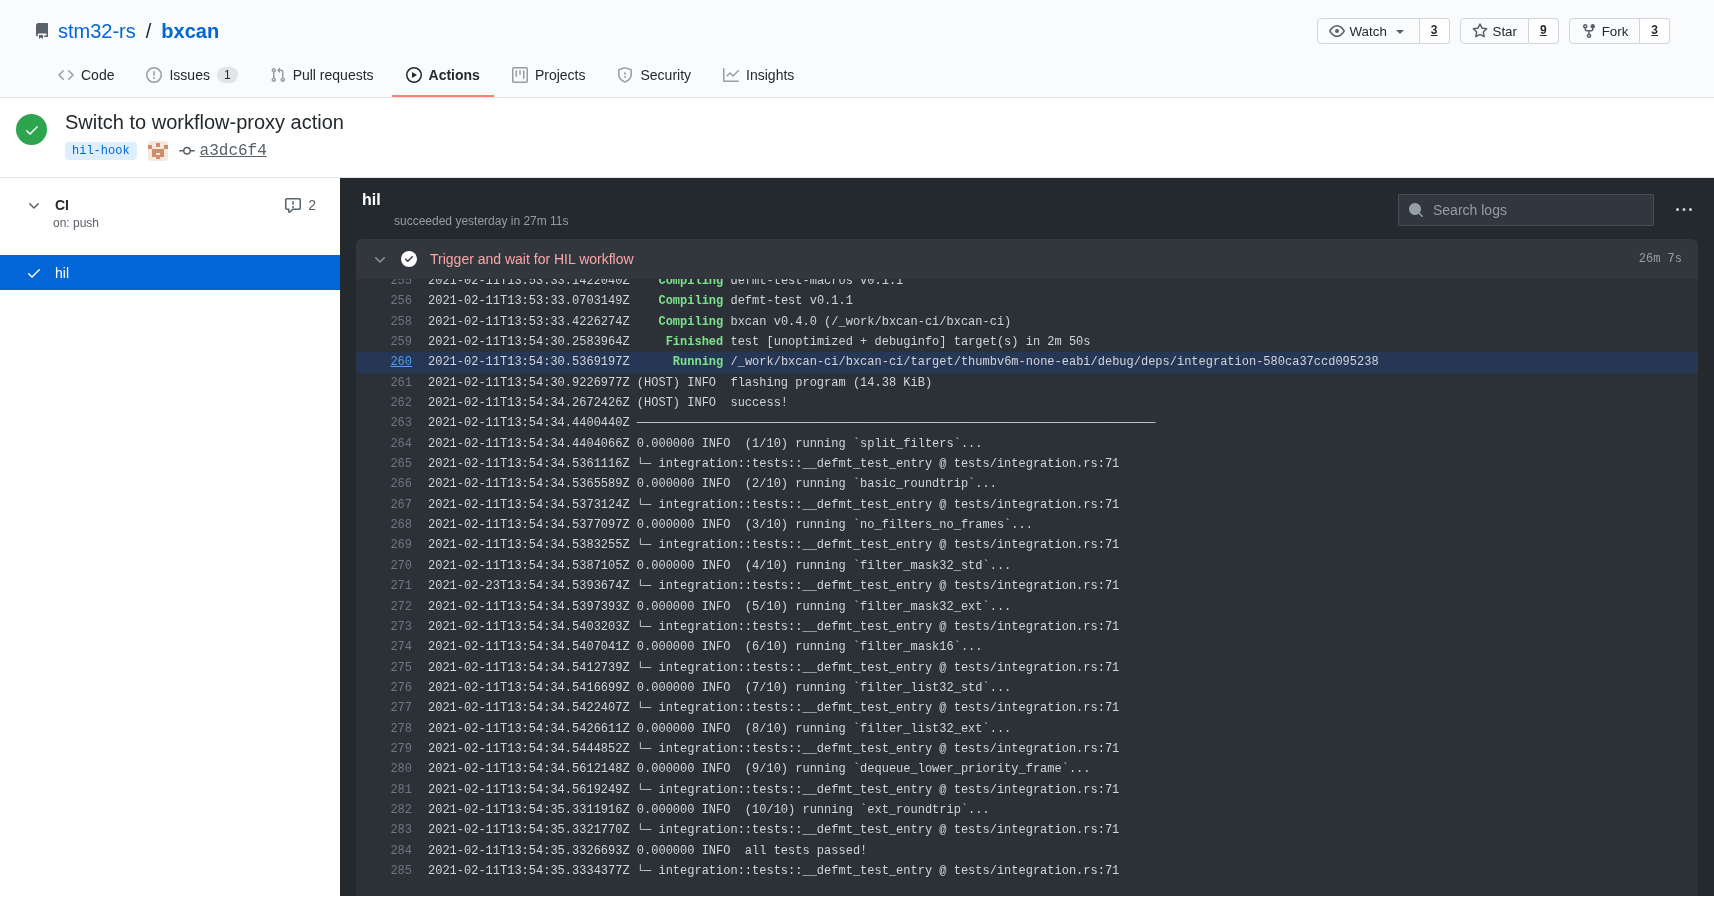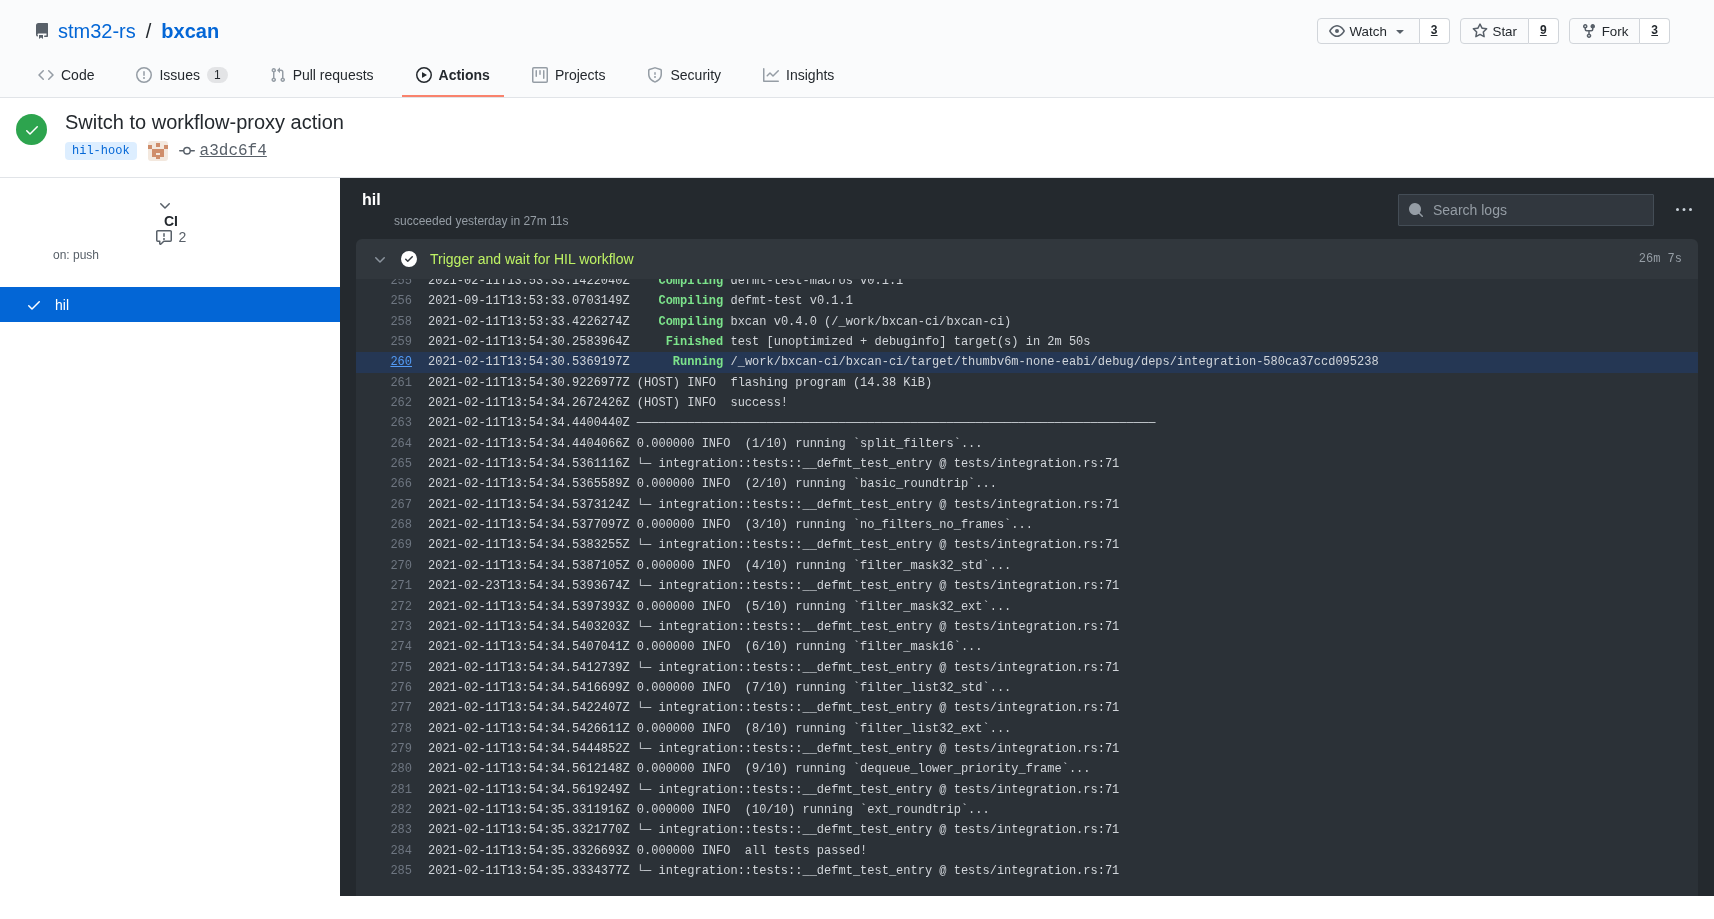--- a/index.html
+++ b/index.html
@@ -15,21 +15,21 @@
   .repo-link { color:#0366d6; text-decoration:none; }
   .repo-link.name { font-weight:600; }
   .repo-sep { color:#24292e; margin:0 2px; }
   .social { display:flex; gap:10px; }
   .btn-group { display:flex; font-size:12px; font-weight:600; }
   .btn { display:flex; align-items:center; gap:5px; padding:4px 11px; background:#fafbfc; border:1px solid #d1d5da; border-radius:4px 0 0 4px; color:#24292e; cursor:pointer; }
   .btn .octicon { color:#586069; }
   .social-count { padding:4px 11px; background:#fff; border:1px solid #d1d5da; border-left:0; border-radius:0 4px 4px 0; color:#24292e; }
 
   
-  .tabs { display:flex; padding-left:24px; gap:14px; }
+  .tabs { display:flex; padding-left:44px; gap:4px; }
   .tab { display:flex; align-items:center; gap:7px; padding:13px 14px 12px 14px; font-size:14px; color:#24292e; border-bottom:2px solid transparent; cursor:pointer; }
   .tab .octicon { color:#959da5; }
   .tab.active { font-weight:600; border-bottom-color:#f9826c; }
   .tab.active .octicon { color:#24292e; }
   .tab-count { background:rgba(27,31,35,.1); border-radius:20px; font-size:12px; padding:1px 7px; font-weight:400; }
 
   
   .run-header { display:flex; align-items:flex-start; gap:18px; padding:13px 24px 16px 16px; background:#fff; }
   .status-circle { width:31px; height:31px; border-radius:50%; background:#2da44e; display:flex; align-items:center; justify-content:center; margin-top:3px; }
   .status-circle .octicon { color:#fff; }
@@ -38,21 +38,21 @@
   .branch-badge { font-family:"Liberation Mono", monospace; font-size:12px; color:#0366d6; background:#ddeeff; border-radius:4px; padding:2px 7px; }
   .avatar { width:20px; height:20px; border-radius:3px; overflow:hidden; }
   .commit { display:flex; align-items:center; gap:5px; color:#586069; }
   .commit-sha { font-family:"Liberation Mono", monospace; font-size:16px; color:#586069; }
 
   
   .content { display:flex; height:719px; border-top:1px solid #e1e4e8; }
 
   
   .sidebar { width:340px; background:#fff; flex:none; padding-top:13px; }
-  .sb-group-head { display:flex; align-items:center; padding:6px 24px 2px 26px;flex-direction:column; }
+  .sb-group-head { display:flex; align-items:center; padding:6px 24px 2px 26px; }
   .sb-chevron { color:#586069; margin-right:13px; }
   .sb-wf-name { font-size:14px; font-weight:600; flex:1; }
   .sb-annotations { display:flex; align-items:center; gap:7px; color:#586069; font-size:14px; cursor:pointer; }
   .sb-trigger { font-size:12px; color:#586069; padding-left:53px; margin-top:1px; }
   .sb-jobs { margin-top:25px; }
   .sb-job { display:flex; align-items:center; gap:13px; height:35px; padding:0 26px; font-size:14px; cursor:pointer; }
   .sb-job.selected { background:#0366d6; color:#fff; }
   .sb-job .octicon { color:#fff; }
 
   
@@ -65,21 +65,21 @@
   .search-box .octicon { position:absolute; left:10px; top:8px; color:#959da5; }
   .search-input { width:100%; height:32px; background:#31373e; border:1px solid #444d56; border-radius:1px; color:#c9d1d9; font-size:14px; padding:0 10px 0 34px; font-family:"Liberation Sans", sans-serif; }
   .search-input::placeholder { color:#959da5; }
   .kebab-btn { background:none; border:none; color:#c9d1d9; cursor:pointer; padding:4px; }
 
   
   .step { margin:0 16px; flex:1; display:flex; flex-direction:column; min-height:0; border-radius:6px 6px 0 0; overflow:hidden; }
   .step-header { background:#31373d; height:40px; flex:none; display:flex; align-items:center; gap:13px; padding:0 16px; cursor:pointer; }
   .step-chevron { color:#8b949e; }
   .step-check { color:#fff; }
-  .step-title { flex:1; font-size:14px; color:#bef264; }
+  .step-title { flex:1; font-size:14px; color:#fca5a5; }
   .step-duration { font-family:"Liberation Mono", monospace; font-size:12px; color:#959da5; }
   .step-body { background:#2b3137; flex:1; overflow:hidden; }
   .log-rows { margin-top:-8px; }
   .log-line { display:flex; height:20.35px; line-height:20.35px; font-family:"Liberation Mono", monospace; font-size:12px; white-space:pre; color:#d1d5da; }
   .log-line .ln { flex:none; width:56px; text-align:right; color:#6e7681; text-decoration:none; }
   .log-line .lt { padding-left:16px; }
   .log-line .ts { color:#d1d5da; }
   .log-line .kw { color:#7ce38b; font-weight:700; }
   .log-line.hl { background:#253754; }
   .log-line.hl .ln { color:#539bf5; text-decoration:underline; }
@@ -309,21 +309,21 @@
           <svg width="16" height="16" viewBox="0 0 16 16" fill="currentColor">
               <path fill-rule="evenodd" d="M8 16A8 8 0 118 0a8 8 0 010 16zm3.78-9.72a.75.75 0 00-1.06-1.06L6.75 9.19 5.28 7.72a.75.75 0 00-1.06 1.06l2 2a.75.75 0 001.06 0l4.5-4.5z"></path>
             </svg>
         </span>
         <span class="step-title">Trigger and wait for HIL workflow</span>
         <span class="step-duration">26m 7s</span>
       </div>
       <div class="step-body">
         <div class="log-rows">
             <div class="log-line"><a class="ln" href="#">255</a><span class="lt"><span class="ts">2021-02-11T13:53:33.1422040Z</span>    <span class="kw">Compiling</span> defmt-test-macros v0.1.1</span></div>
-            <div class="log-line"><a class="ln" href="#">256</a><span class="lt"><span class="ts">2021-09-11T13:53:33.0703149Z</span>    <span class="kw">Compiling</span> defmt-test v0.1.1</span></div>
+            <div class="log-line"><a class="ln" href="#">256</a><span class="lt"><span class="ts">2021-02-11T13:53:33.0703149Z</span>    <span class="kw">Compiling</span> defmt-test v0.1.1</span></div>
             <div class="log-line"><a class="ln" href="#">258</a><span class="lt"><span class="ts">2021-02-11T13:53:33.4226274Z</span>    <span class="kw">Compiling</span> bxcan v0.4.0 (/_work/bxcan-ci/bxcan-ci)</span></div>
             <div class="log-line"><a class="ln" href="#">259</a><span class="lt"><span class="ts">2021-02-11T13:54:30.2583964Z</span>     <span class="kw">Finished</span> test [unoptimized + debuginfo] target(s) in 2m 50s</span></div>
             <div class="log-line hl"><a class="ln" href="#">260</a><span class="lt"><span class="ts">2021-02-11T13:54:30.5369197Z</span>      <span class="kw">Running</span> /_work/bxcan-ci/bxcan-ci/target/thumbv6m-none-eabi/debug/deps/integration-580ca37ccd095238</span></div>
             <div class="log-line"><a class="ln" href="#">261</a><span class="lt"><span class="ts">2021-02-11T13:54:30.9226977Z</span> (HOST) INFO  flashing program (14.38 KiB)</span></div>
             <div class="log-line"><a class="ln" href="#">262</a><span class="lt"><span class="ts">2021-02-11T13:54:34.2672426Z</span> (HOST) INFO  success!</span></div>
             <div class="log-line"><a class="ln" href="#">263</a><span class="lt"><span class="ts">2021-02-11T13:54:34.4400440Z</span> ────────────────────────────────────────────────────────────────────────</span></div>
             <div class="log-line"><a class="ln" href="#">264</a><span class="lt"><span class="ts">2021-02-11T13:54:34.4404066Z</span> 0.000000 INFO  (1/10) running `split_filters`...</span></div>
             <div class="log-line"><a class="ln" href="#">265</a><span class="lt"><span class="ts">2021-02-11T13:54:34.5361116Z</span> └─ integration::tests::__defmt_test_entry @ tests/integration.rs:71</span></div>
             <div class="log-line"><a class="ln" href="#">266</a><span class="lt"><span class="ts">2021-02-11T13:54:34.5365589Z</span> 0.000000 INFO  (2/10) running `basic_roundtrip`...</span></div>
             <div class="log-line"><a class="ln" href="#">267</a><span class="lt"><span class="ts">2021-02-11T13:54:34.5373124Z</span> └─ integration::tests::__defmt_test_entry @ tests/integration.rs:71</span></div>

